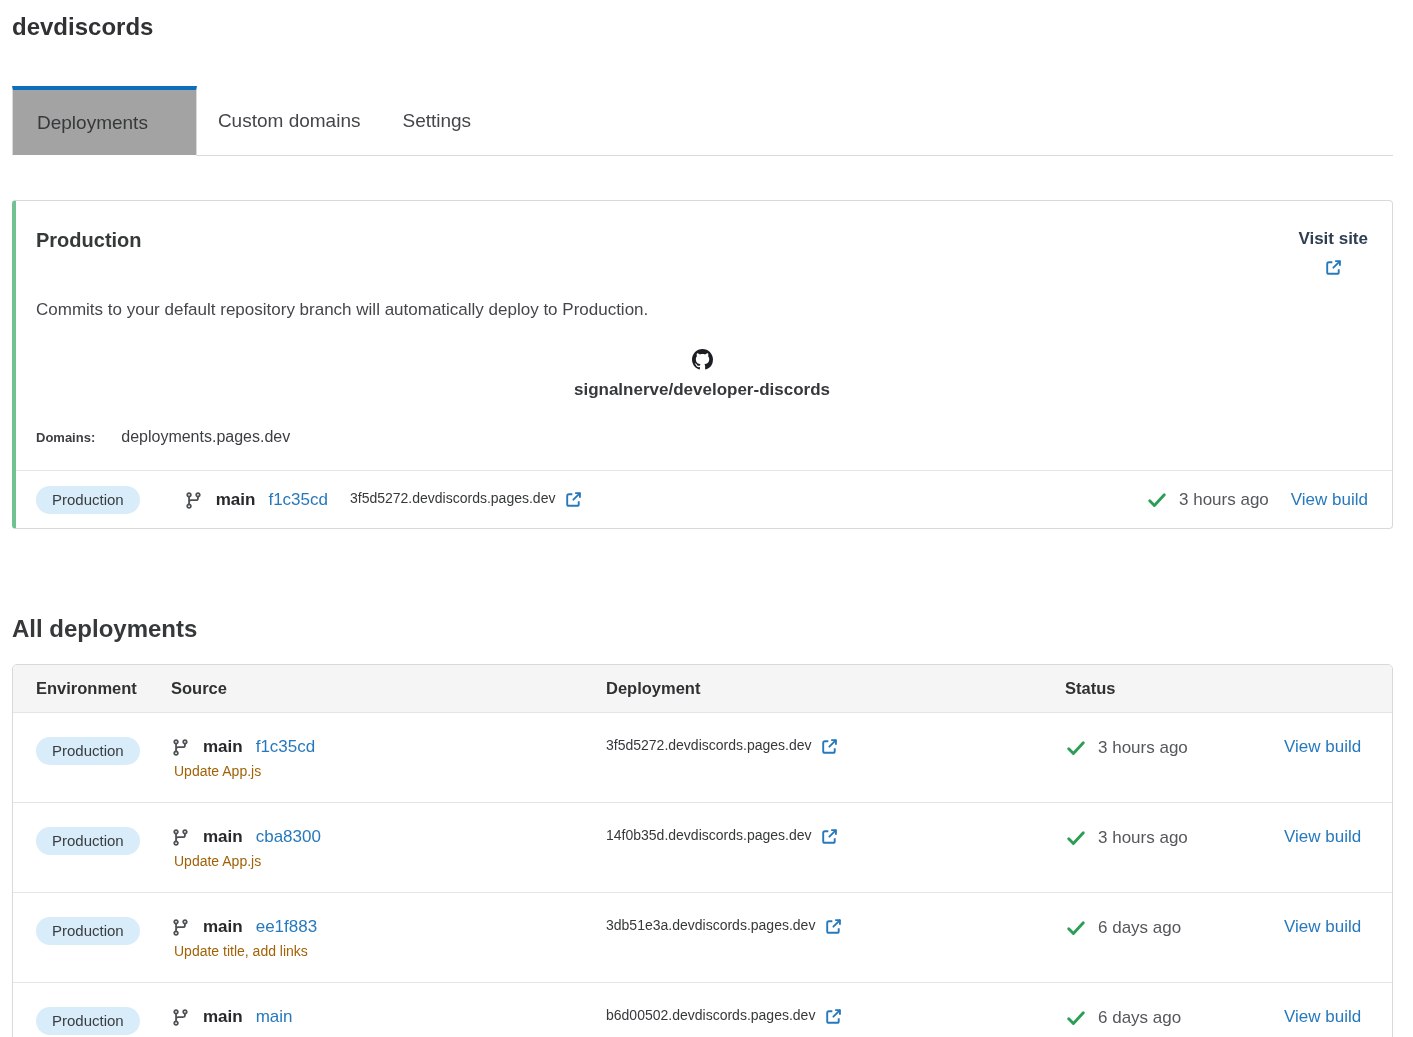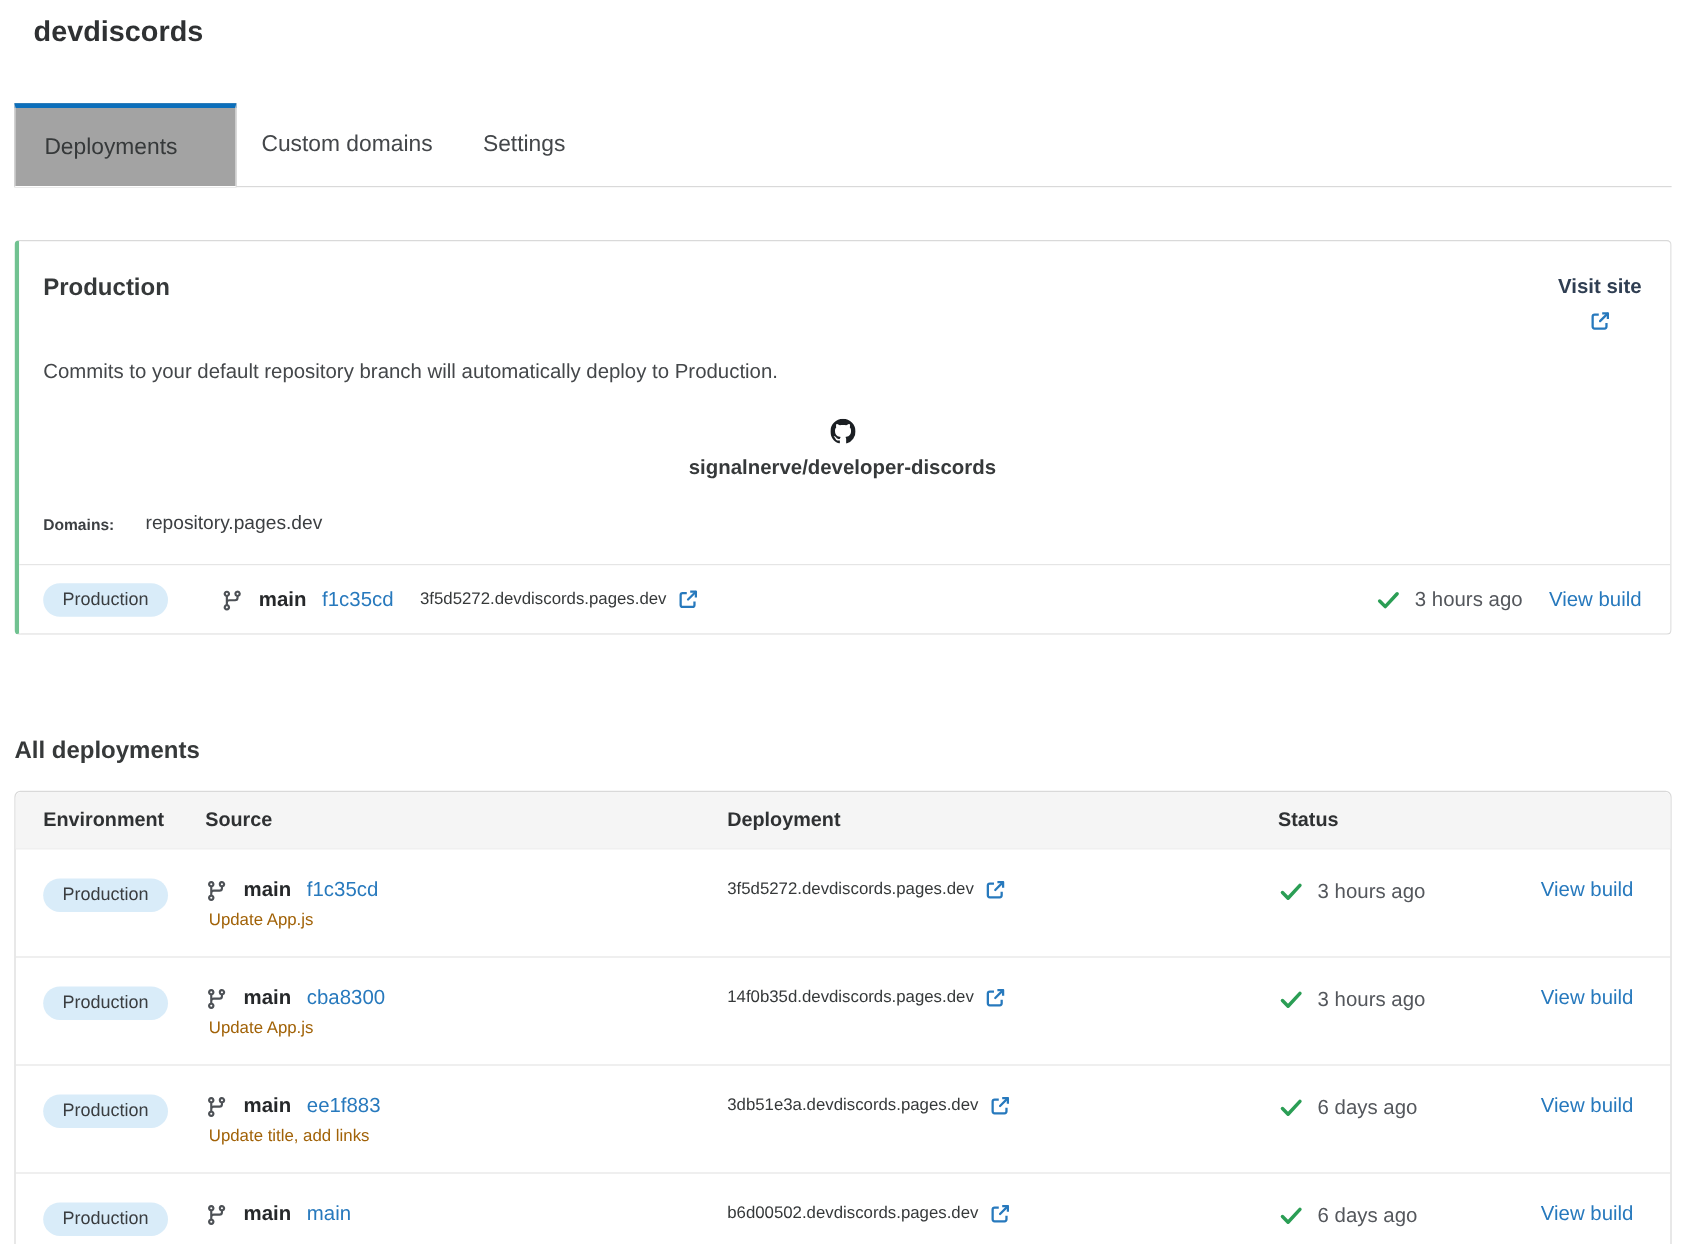--- a/index.html
+++ b/index.html
@@ -16,21 +16,21 @@
   }
   *{box-sizing:border-box;margin:0;padding:0;}
   html,body{background:#fff;}
   body{
     width:1413px;height:1037px;overflow:hidden;
     font-family:"Liberation Sans","DejaVu Sans",sans-serif;
     color:var(--text-dark);
   }
   .page{padding:10px 20px 0 12px;}
 
-  .page-title{font-size:24px;font-weight:700;color:#2f3133;line-height:34px;margin-bottom:42px;margin-left:16px;}
+  .page-title{font-size:24px;font-weight:700;color:#2f3133;line-height:34px;margin-bottom:42px;}
 
   
   .tabbar{display:flex;align-items:stretch;border-bottom:1px solid var(--border-gray);height:70px;}
   .tab{
     display:flex;align-items:center;padding:0 24px;font-size:19px;color:#44474a;
     cursor:pointer;white-space:nowrap;
   }
   .tab.active{
     background:#a3a3a3;color:var(--text-dark);
     border:1px solid var(--border-gray);
@@ -73,21 +73,21 @@
   .link{color:var(--link-blue);font-size:17px;text-decoration:none;cursor:pointer;}
   .deploy-url{display:flex;align-items:flex-start;gap:9px;font-size:14px;color:var(--text-dark);}
   .status-group{display:flex;align-items:center;gap:11px;font-size:17px;color:var(--text-gray);}
   .icon{display:inline-flex;flex:none;}
 
   .prod-deploy-row .env-badge{margin-right:44px;}
   .prod-deploy-row .branch-group{margin-right:22px;}
   .prod-deploy-row .status-group{margin-right:22px;}
 
   
-  .section-title{margin-top:86px;font-size:20px;font-weight:600;margin-bottom:21px;}
+  .section-title{margin-top:86px;font-size:24px;font-weight:600;margin-bottom:21px;}
   .deploy-table{border:1px solid var(--border-gray);border-radius:5px;}
   .t-grid{display:grid;grid-template-columns:135px 435px 459px 219px 1fr;}
   .t-header{
     background:var(--header-bg);height:48px;align-items:center;
     padding:0 23px;border-bottom:1px solid var(--row-border);
     border-radius:5px 5px 0 0;font-size:16.5px;font-weight:600;color:#2f3133;
   }
   .t-row{padding:24px 23px 23px 23px;align-items:start;}
   .t-row + .t-row{border-top:1px solid var(--row-border);}
   .commit-message{font-size:14px;color:#a16207;margin-top:6px;padding-left:3px;}
@@ -129,21 +129,21 @@
       </div>
       <div class="prod-desc">Commits to your default repository branch will automatically deploy to Production.</div>
       <div class="repo-line">
         <svg class="icon" width="21" height="21" viewBox="0 0 16 16" fill="#1b1f23">
           <path d="M8 0C3.58 0 0 3.58 0 8c0 3.54 2.29 6.53 5.47 7.59.4.07.55-.17.55-.38 0-.19-.01-.82-.01-1.49-2.01.37-2.53-.49-2.69-.94-.09-.23-.48-.94-.82-1.13-.28-.15-.68-.52-.01-.53.63-.01 1.08.58 1.23.82.72 1.21 1.87.87 2.33.66.07-.52.28-.87.51-1.07-1.78-.2-3.64-.89-3.64-3.95 0-.87.31-1.59.82-2.15-.08-.2-.36-1.02.08-2.12 0 0 .67-.21 2.2.82.64-.18 1.32-.27 2-.27s1.36.09 2 .27c1.53-1.04 2.2-.82 2.2-.82.44 1.1.16 1.92.08 2.12.51.56.82 1.27.82 2.15 0 3.07-1.87 3.75-3.65 3.95.29.25.54.73.54 1.48 0 1.07-.01 1.93-.01 2.2 0 .21.15.46.55.38A8.01 8.01 0 0 0 16 8c0-4.42-3.58-8-8-8z"></path>
         </svg>
         <span>signalnerve/developer-discords</span>
       </div>
       <div class="domains-line">
         <span class="domains-label">Domains:</span>
-        <span class="domains-value">repository.pages.dev</span>
+        <span class="domains-value">deployments.pages.dev</span>
       </div>
     </div>
     <div class="prod-deploy-row">
       <span class="env-badge">Production</span>
       <span class="branch-group">
 
   <svg class="icon" width="19" height="19" viewBox="0 0 16 16" fill="#4d5156">
     <path d="M9.5 3.25a2.25 2.25 0 1 1 3 2.122V6A2.5 2.5 0 0 1 10 8.5H6a1 1 0 0 0-1 1v1.128a2.251 2.251 0 1 1-1.5 0V5.372a2.25 2.25 0 1 1 1.5 0v1.836A2.493 2.493 0 0 1 6 7h4a1 1 0 0 0 1-1v-.628A2.25 2.25 0 0 1 9.5 3.25Zm-6 0a.75.75 0 1 0 1.5 0 .75.75 0 0 0-1.5 0Zm8.25-.75a.75.75 0 1 0 0 1.5.75.75 0 0 0 0-1.5ZM4.25 12a.75.75 0 1 0 0 1.5.75.75 0 0 0 0-1.5Z"></path>
   </svg>
 

